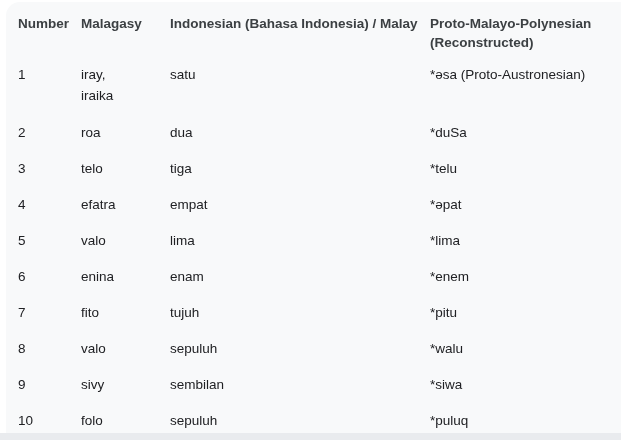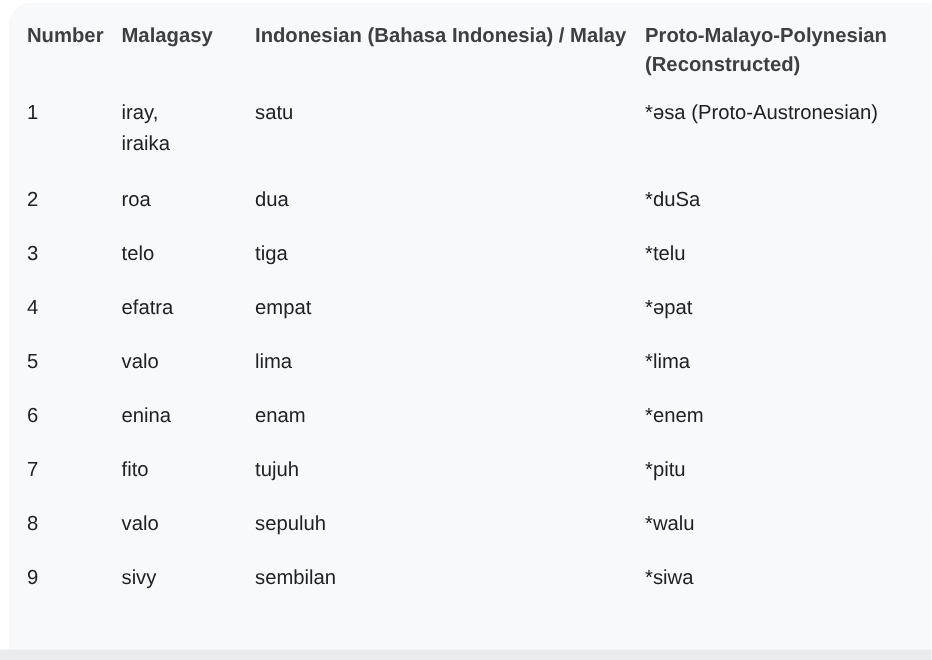--- a/index.html
+++ b/index.html
@@ -124,16 +124,22 @@
         <td class="b">valo</td>
         <td class="b">sepuluh</td>
         <td>*walu</td>
       </tr>
       <tr>
         <td>9</td>
         <td class="b">sivy</td>
         <td class="b">sembilan</td>
         <td>*siwa</td>
       </tr>
+      <tr>
+        <td>10</td>
+        <td class="b">folo</td>
+        <td class="b">sepuluh</td>
+        <td>*puluq</td>
+      </tr>
     </tbody>
   </table>
 </div>
 <div class="bottom-strip"></div>
 
 </body></html>

